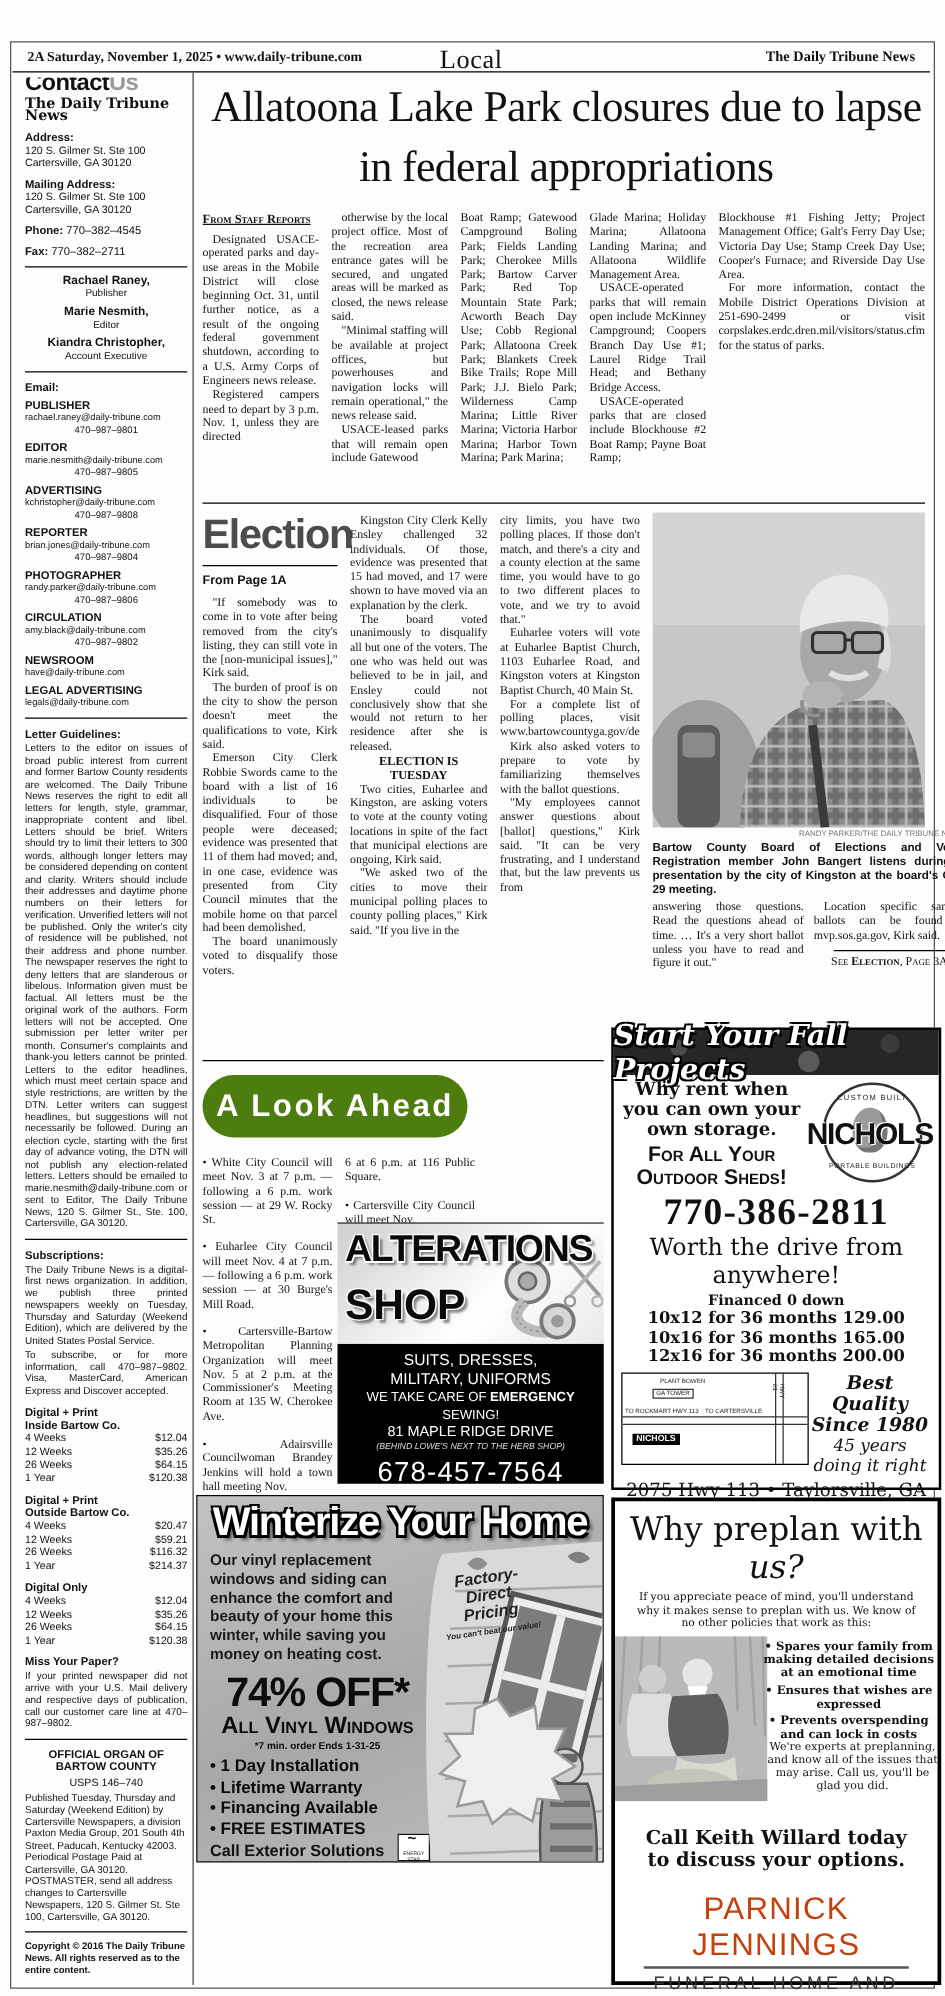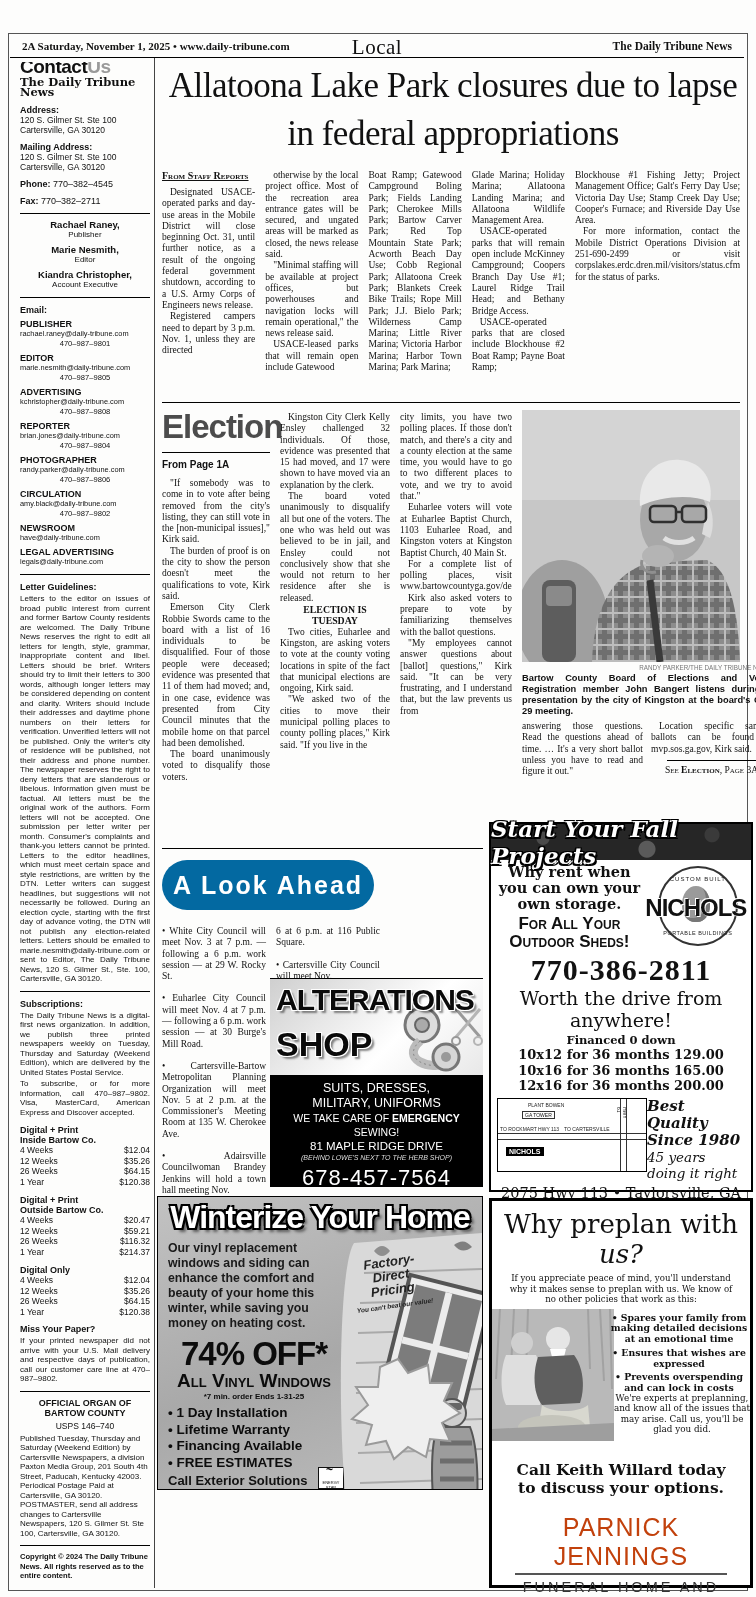--- a/index.html
+++ b/index.html
@@ -58,21 +58,21 @@
   .caption{font-family:"Liberation Sans",sans-serif;font-weight:bold;font-size:9.3px;line-height:11px;
            text-align:justify;}
   .e-cont{display:flex;gap:8px;margin-top:4px;}
   .e-cont .c{flex:1;}
   .see{margin-top:4px;text-align:center;font-variant:small-caps;font-size:9.5px;}
   .see .b{font-weight:bold;}
   .see-rule{border-top:1px solid #000;width:90px;margin:5px auto 3px auto;}
   .rule-b{left:162px;top:848px;width:321px;}
   
   .la{left:162px;top:852px;width:321px;height:340px;}
-  .la-banner{position:absolute;left:0;top:8px;width:212px;height:50px;background:#0369a1;border-radius:26px;
+  .la-banner{position:absolute;left:0;top:8px;width:212px;height:50px;background:#4d7c0f;border-radius:26px;
              color:#fff;display:flex;align-items:center;justify-content:center;
              font-family:"Liberation Sans",sans-serif;font-weight:bold;font-size:25px;letter-spacing:2px;}
   .la-c3{position:absolute;left:232px;top:0px;width:89px;}
   .la-c1{position:absolute;left:0;top:74px;width:104px;}
   .la-c2{position:absolute;left:114px;top:74px;width:104px;}
   .la p{margin:0 0 11px 0;text-indent:0;}
   
   .alt{left:270px;top:978px;width:213px;height:208px;border-top:1px solid #000;background:#fff;}
   .alt-top{position:relative;height:96px;background:linear-gradient(135deg,#cfcfcf,#ffffff 60%,#e8e8e8);overflow:hidden;}
   .alt-word{font-family:"Liberation Sans",sans-serif;font-weight:900;color:#0a0a0a;
@@ -118,21 +118,21 @@
   .nic-price{text-align:center;font-weight:bold;font-size:13px;line-height:15.5px;font-family:"DejaVu Serif",serif;}
   .nic-row2{display:flex;padding:4px 6px 0 6px;}
   .nic-map{position:relative;width:148px;height:72px;border:1px solid #000;background:#fff;
            font-family:"Liberation Sans",sans-serif;}
   .nic-map .t{position:absolute;font-size:5px;color:#222;}
   .nic-road-h{position:absolute;left:0;top:34px;width:148px;height:5px;border-top:1px solid #333;border-bottom:1px solid #333;}
   .nic-road-v{position:absolute;left:122px;top:0;width:5px;height:72px;border-left:1px solid #333;border-right:1px solid #333;}
   .nic-nichols{position:absolute;left:8px;top:48px;background:#000;color:#fff;font-weight:bold;font-size:7px;
                padding:1px 3px;}
   .nic-gatower{position:absolute;left:24px;top:12px;border:1px solid #333;font-size:5px;padding:0 2px;}
-  .nic-quality{flex:1;font-family:"DejaVu Serif",serif;font-style:italic;}
+  .nic-quality{flex:1;text-align:center;font-family:"DejaVu Serif",serif;font-style:italic;}
   .nic-q1{font-size:15px;font-weight:bold;line-height:17px;}
   .nic-q2{font-size:13.5px;line-height:16px;}
   .nic-addr{text-align:center;font-size:14.5px;margin-top:4px;font-family:"DejaVu Serif",serif;}
   
   .win{left:157px;top:1196px;width:326px;height:294px;border:1px solid #000;box-sizing:border-box;
        background:linear-gradient(160deg,#c2c2c2,#a8a8a8 55%,#bdbdbd);overflow:hidden;
        font-family:"Liberation Sans",sans-serif;}
   .win-title{text-align:center;font-weight:900;font-size:32px;letter-spacing:-1px;color:#fff;margin-top:2px;
        text-shadow:-2px -2px 0 #000,2px -2px 0 #000,-2px 2px 0 #000,2px 2px 0 #000,4px 4px 3px rgba(0,0,0,.5);}
   .win-left{position:absolute;left:10px;top:44px;width:172px;}
@@ -307,21 +307,21 @@
 
     <div class="lbl">Miss Your Paper?</div>
     <div class="para">If your printed newspaper did not arrive with your U.S. Mail delivery and respective days of publication, call our customer care line at 470–987–9802.</div>
 
     <div class="rule"></div>
     <div class="org-h"><span>OFFICIAL ORGAN OF</span><br><span>BARTOW COUNTY</span></div>
     <div class="usps">USPS 146–740</div>
     <div class="para" style="text-align:left">Published Tuesday, Thursday and Saturday (Weekend Edition) by Cartersville Newspapers, a division Paxton Media Group, 201 South 4th Street, Paducah, Kentucky 42003. Periodical Postage Paid at Cartersville, GA 30120. POSTMASTER, send all address changes to Cartersville Newspapers, 120 S. Gilmer St. Ste 100, Cartersville, GA 30120.</div>
 
     <div class="rule"></div>
-    <div class="copy">Copyright © 2024 The Daily Tribune News. All rights reserved as to the entire content.</div>
+    <div class="copy">Copyright © 2016 The Daily Tribune News. All rights reserved as to the entire content.</div>
   </div>
 
   <div class="abs headline">Allatoona Lake Park closures due to lapse in federal appropriations</div>
 
   <div class="abs story news">
     <div class="col">
       <div class="byline">From Staff Reports</div>
       <p>Designated USACE-operated parks and day-use areas in the Mobile District will close beginning Oct. 31, until further notice, as a result of the ongoing federal government shutdown, according to a U.S. Army Corps of Engineers news release.</p>
       <p>Registered campers need to depart by 3 p.m. Nov. 1, unless they are directed</p>
     </div>

